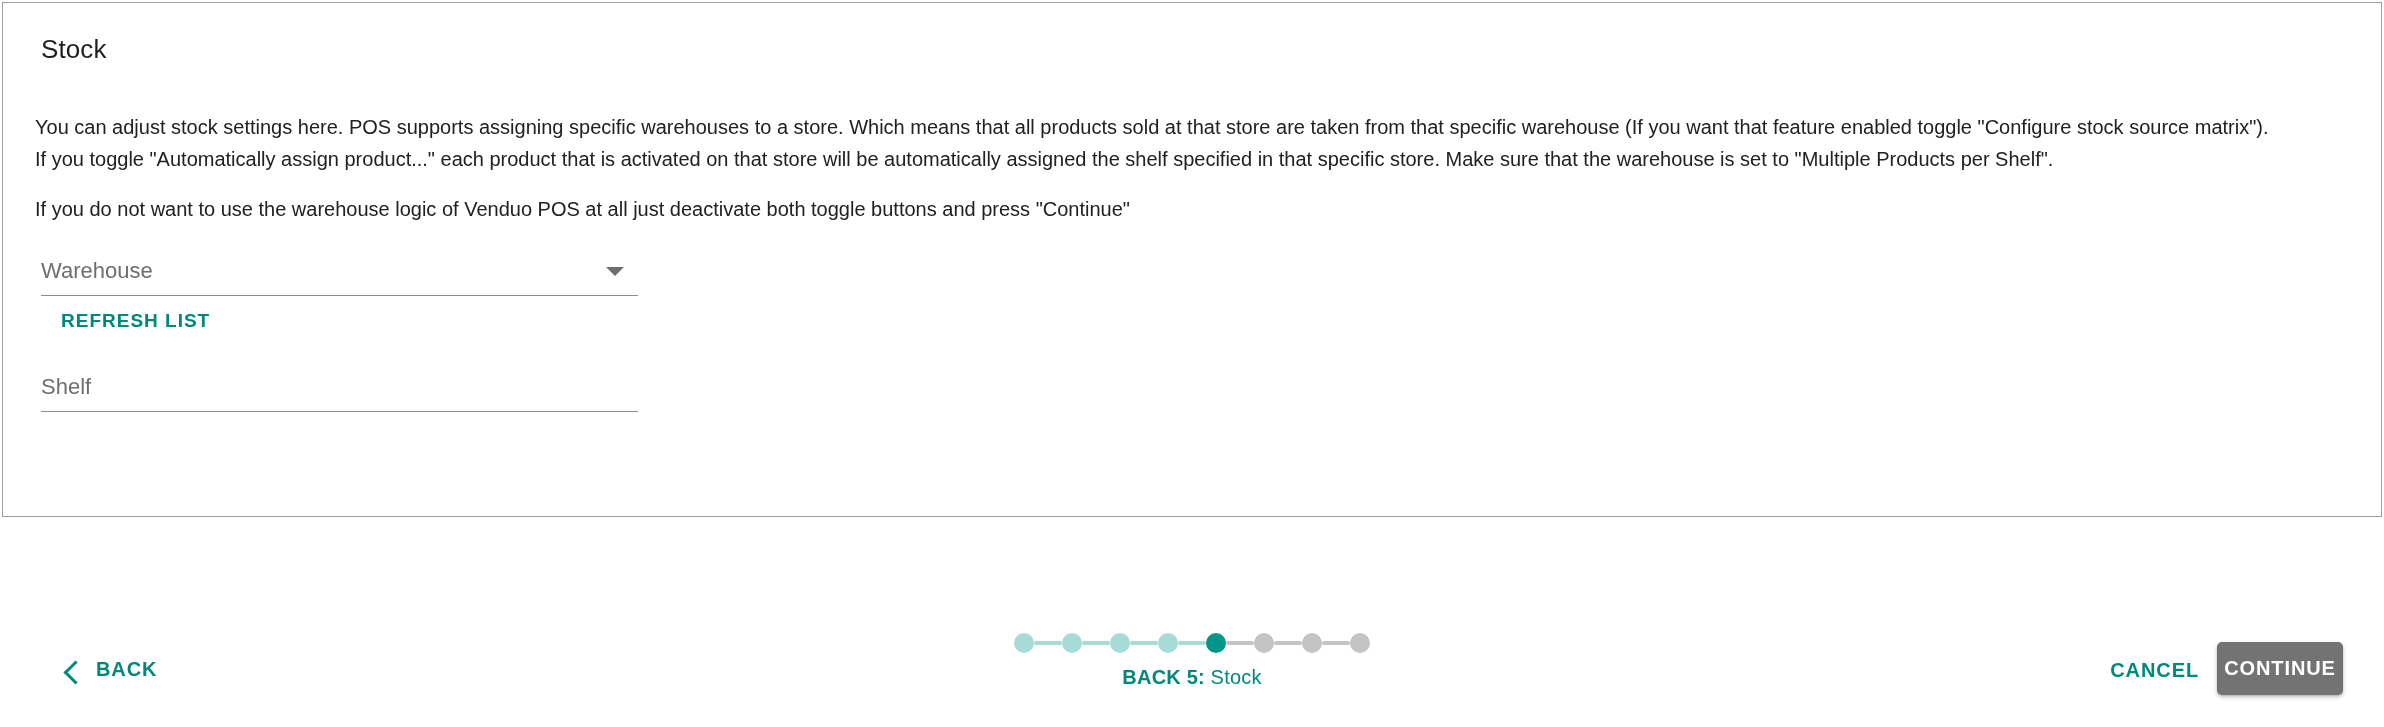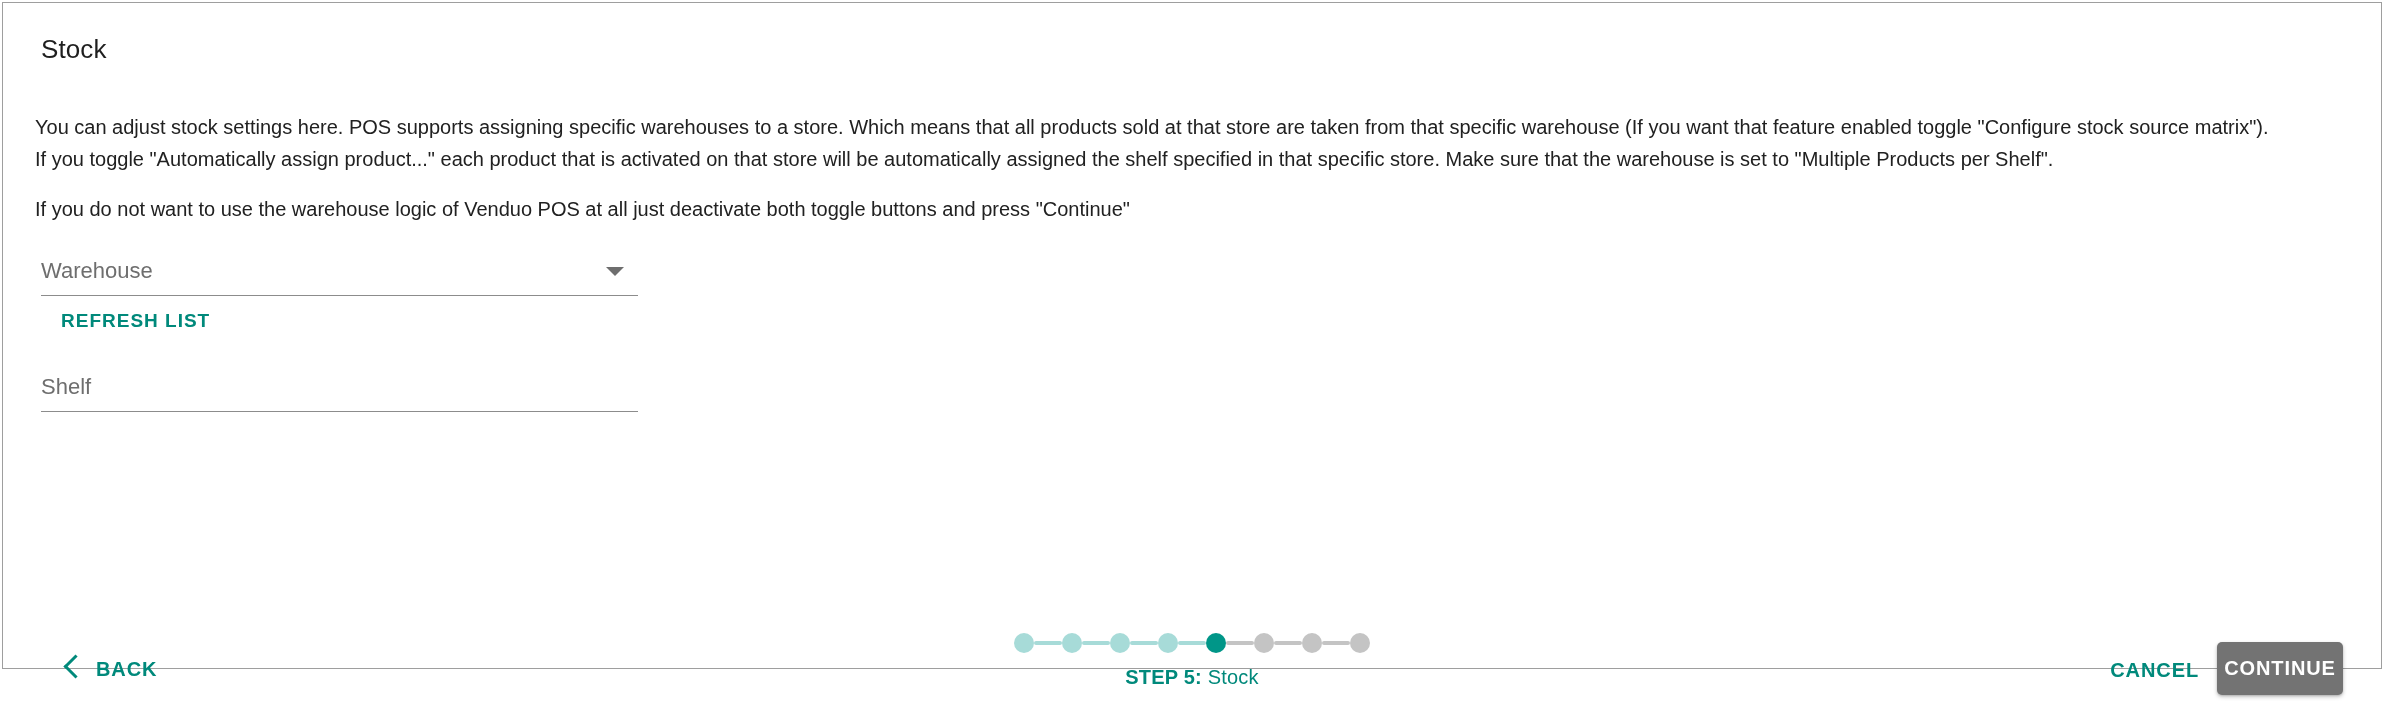--- a/index.html
+++ b/index.html
@@ -19,21 +19,21 @@
     background: #ffffff;
     box-sizing: border-box;
     overflow: hidden;
   }
 
   .card {
     position: absolute;
     left: 2px;
     top: 2px;
     width: 2380px;
-    height: 667px;
+    height: 515px;
     background: #ffffff;
     border: 1px solid #9e9e9e;
     box-sizing: border-box;
   }
 
   
   .page-title {
     position: absolute;
     left: 38px;
     top: 31px;
@@ -156,21 +156,21 @@
 
   .shelf-field {
     margin-top: 42px;
   }
 
   .back-btn {
     position: absolute;
     left: 64px;
     top: 655px;
     display: flex;
-    align-items: flex-start;
+    align-items: flex-end;
     background: none;
     border: none;
     padding: 0;
     cursor: pointer;
     color: #00897b;
     font-family: "Liberation Sans", sans-serif;
   }
   .back-chevron {
     width: 14px;
     height: 14px;
@@ -314,21 +314,21 @@
           <div class="connector done"></div>
           <div class="dot active"></div>
           <div class="connector todo"></div>
           <div class="dot todo"></div>
           <div class="connector todo"></div>
           <div class="dot todo"></div>
           <div class="connector todo"></div>
           <div class="dot todo"></div>
         </div>
       <div class="step-caption">
-        <span class="step-strong">STEP 5:</span><span> Stock</span>
+        <span class="step-strong">BACK 5:</span><span> Stock</span>
       </div>
     </div>
 
     <button class="cancel-btn">CANCEL</button>
     <button class="continue-btn">CONTINUE</button>
 
   </div>
 </div>
 
 </body></html>

